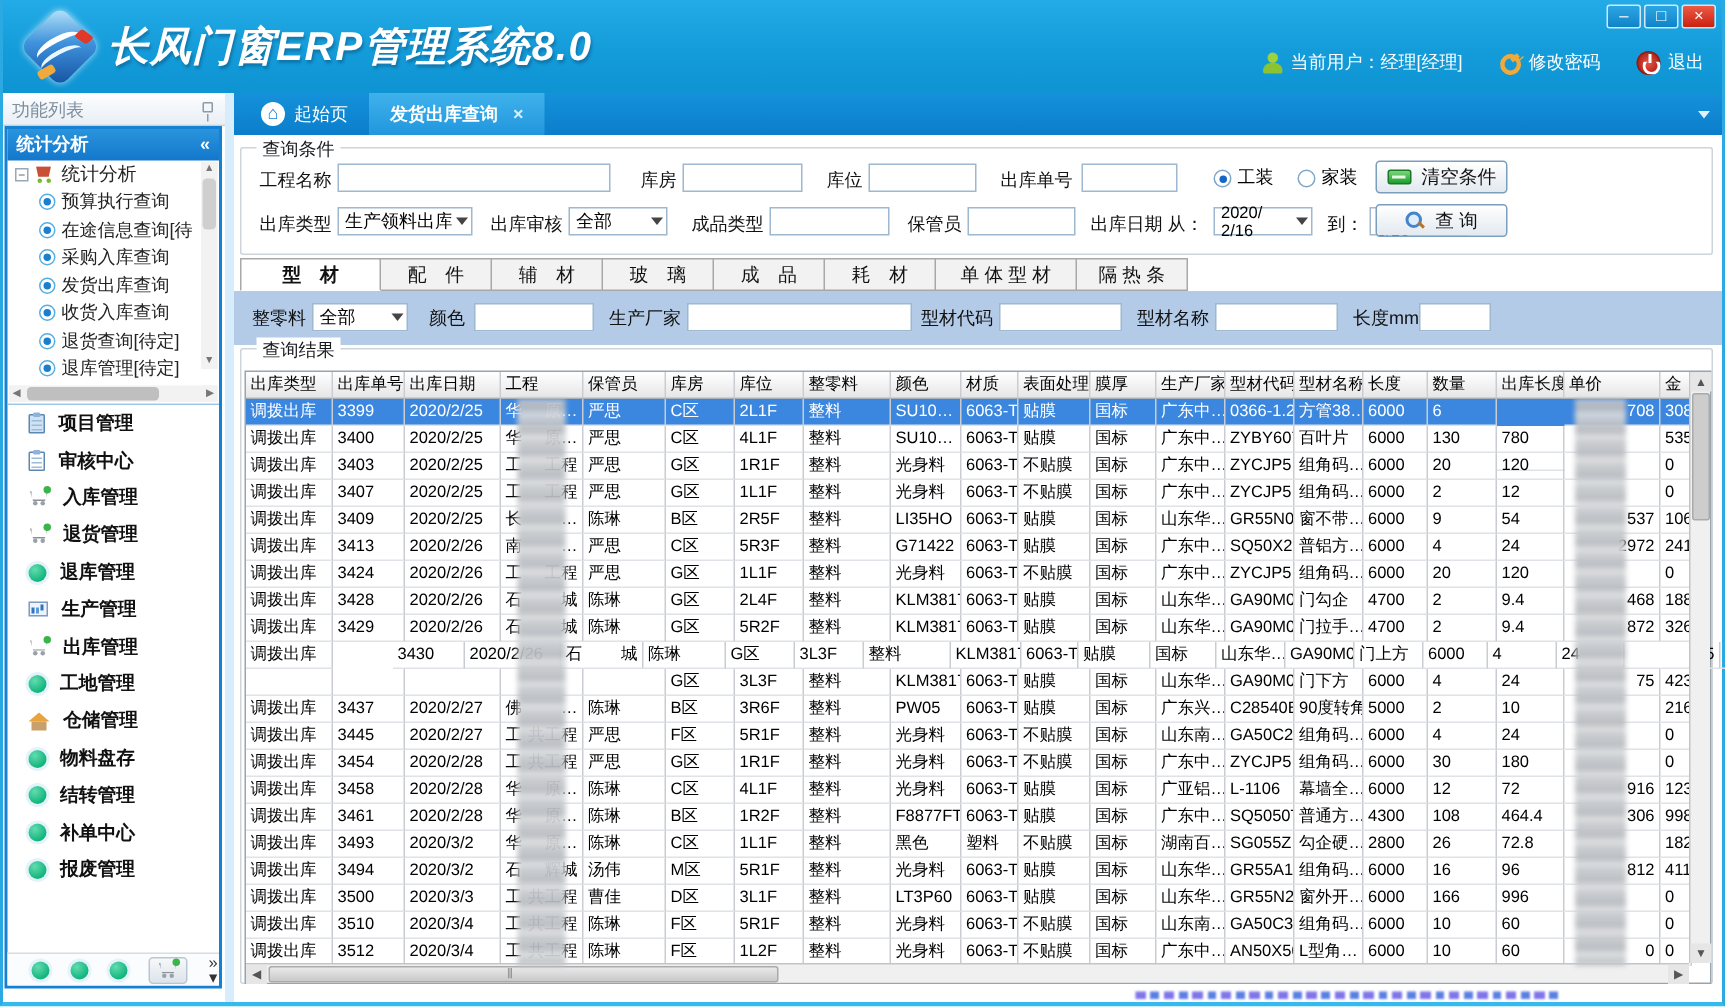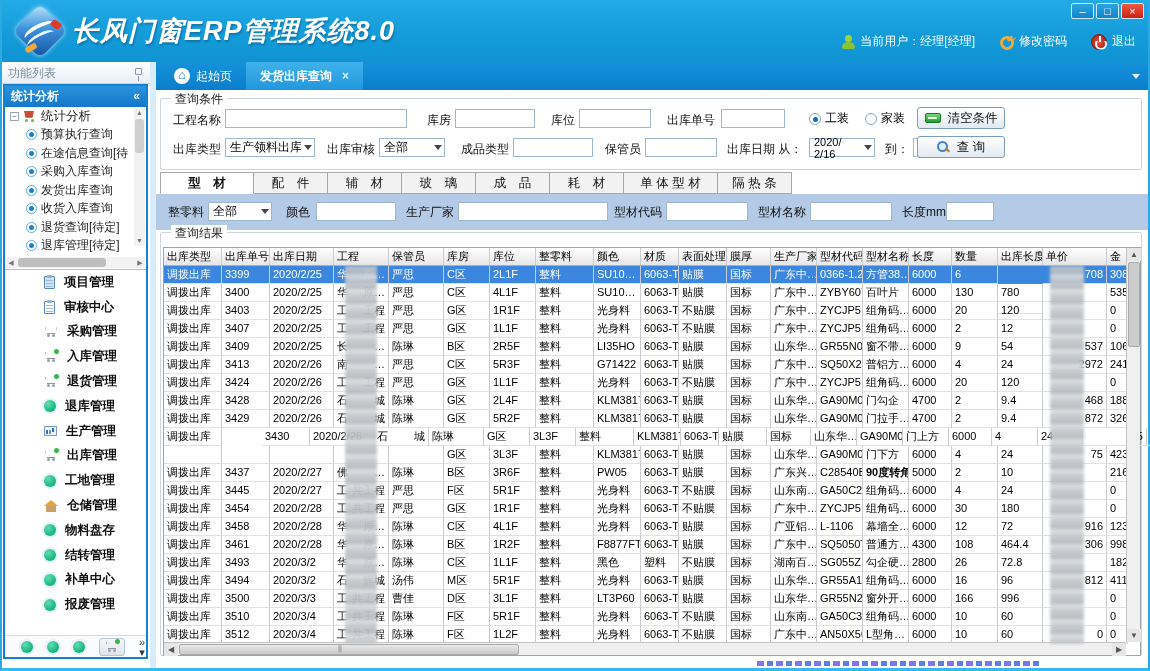--- a/index.html
+++ b/index.html
@@ -65,21 +65,21 @@
     background:#c94f35; clip-path:polygon(0 0,100% 0,85% 100%,15% 100%); }
   .ic-rootcart::after { content:""; position:absolute; left:2px; top:8px; width:3px; height:3px; border-radius:50%;
     background:#79b830; box-shadow:6px 0 0 #79b830; }
   .ic-treedot { width:11px; height:11px; border-radius:50%; border:1px solid #57aee4; background:#fff; position:relative; flex:none; }
   .ic-treedot::after { content:""; position:absolute; left:2px; top:2px; width:5px; height:5px; border-radius:50%; background:#1b7fd0; }
   #tree-vscroll { position:absolute; right:1px; top:1px; width:11px; height:138px; background:#f2f2f2; }
   #tree-hscroll { position:absolute; left:1px; right:1px; bottom:1px; height:11px; background:#f2f2f2; }
   .sb-arrow { position:absolute; width:11px; height:10px; font-size:7px; color:#777; text-align:center; line-height:10px; background:#f2f2f2; cursor:pointer; }
   .thumbV { position:absolute; left:1px; width:9px; background:#cfcfcf; border-radius:3px; }
   .thumbH { position:absolute; top:1px; height:9px; background:#bfbfbf; border-radius:3px; }
-  #menu { position:absolute; left:0; right:0; top:184px; bottom:22px; overflow:hidden;margin-left:25px; }
+  #menu { position:absolute; left:0; right:0; top:184px; bottom:22px; overflow:hidden; }
   .mi { height:24.8px; display:flex; align-items:center; gap:9px; padding-left:14px; font-size:12.5px;
     font-weight:bold; color:#111; cursor:pointer; }
   #sb-bottom { position:absolute; left:0; right:0; bottom:0; height:22px; border-top:1px solid #d5dee6;
     display:flex; align-items:center; gap:14px; padding-left:16px; background:#fbfcfd; }
   .ic-dot { width:12px; height:12px; border-radius:50%; flex:none;
     background:radial-gradient(circle at 35% 30%,#63dcb0,#12b57c 70%); box-shadow:0 0 0 2px #e3f2fb; }
   .cart-btn { width:26px; height:18px; border:1px solid #b9c6d2; border-radius:3px;
     background:linear-gradient(#f6f8fa,#dde4ea); display:flex; align-items:center; justify-content:center; cursor:pointer; }
   .ic-cart { width:14px; height:11px; position:relative; flex:none; }
   .ic-cart::before { content:""; position:absolute; left:1px; top:1px; width:10px; height:6px;
@@ -268,24 +268,20 @@
       <div id="menu">
           <div class="mi">
             <span class="ic-clip b"></span>
             <span>项目管理</span>
           </div>
           <div class="mi">
             <span class="ic-clip"></span>
             <span>审核中心</span>
           </div>
           <div class="mi">
-            <span class="ic-cart"></span>
-            <span>采购管理</span>
-          </div>
-          <div class="mi">
             <span class="ic-cart g">
               <i></i>
             </span>
             <span>入库管理</span>
           </div>
           <div class="mi">
             <span class="ic-cart g">
               <i></i>
             </span>
             <span>退货管理</span>
@@ -752,21 +748,21 @@
               <div class="tcell" style="width: 55px;">陈琳</div>
               <div class="tcell" style="width: 46px;">B区</div>
               <div class="tcell" style="width: 46px;">3R6F</div>
               <div class="tcell" style="width: 58px;">整料</div>
               <div class="tcell" style="width: 47px;">PW05</div>
               <div class="tcell" style="width: 38px;">6063-T5</div>
               <div class="tcell" style="width: 48px;">贴膜</div>
               <div class="tcell" style="width: 44px;">国标</div>
               <div class="tcell" style="width: 46px;">广东兴…</div>
               <div class="tcell" style="width: 46px;">C28540B</div>
-              <div class="tcell" style="width: 46px; font-weight: bold;">90度转角</div>
+              <div class="tcell" style="width: 46px;">90度转角</div>
               <div class="tcell" style="width: 43px;">5000</div>
               <div class="tcell" style="width: 46px;">2</div>
               <div class="tcell" style="width: 45px;">10</div>
               <div class="tcell price" style="width: 64px;"></div>
               <div class="tcell" style="width: 21px;">216</div>
             </div>
             <div class="trow">
               <div class="tcell" style="width: 58px;">调拨出库</div>
               <div class="tcell" style="width: 48px;">3445</div>
               <div class="tcell" style="width: 64px;">2020/2/27</div>

